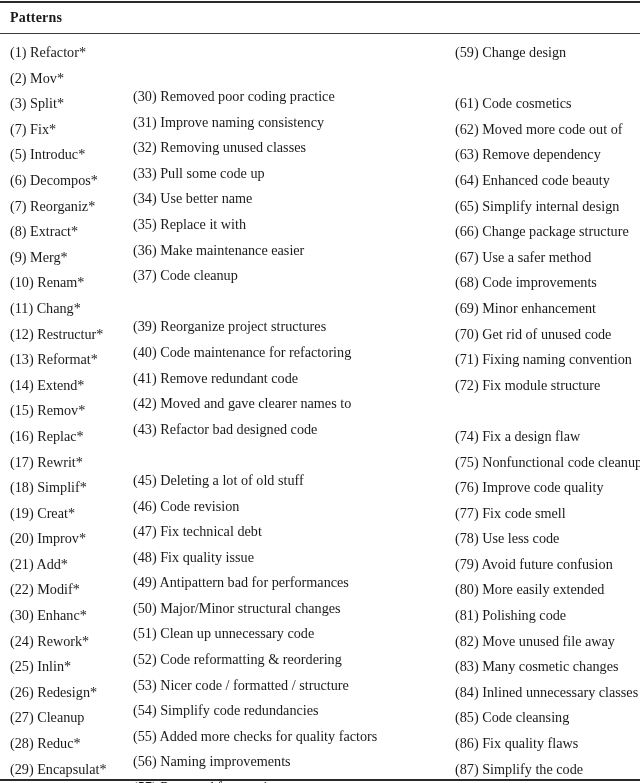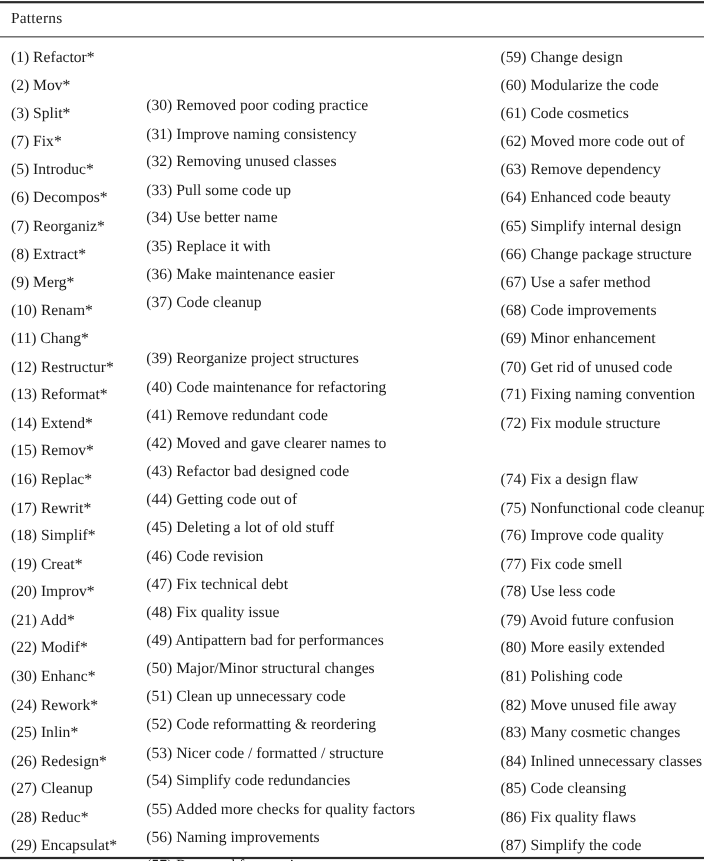--- a/index.html
+++ b/index.html
@@ -30,21 +30,21 @@
     .rule-bottom {
       position: absolute;
       left: 0; top: 779px;
       width: 640px; height: 2px;
       background: #2a2a2a;
     }
     .header {
       position: absolute;
       left: 10px; top: 9px;
       font-family: "Liberation Serif", "DejaVu Serif", serif;
-      font-weight: normal;
+      font-weight: bold;
       font-size: 14px;
       letter-spacing: 0.2px;
       line-height: 18px;
     }
     .table {
       position: absolute;
       left: 0; top: 40px;
       width: 640px;
     }
     .row {
@@ -72,21 +72,20 @@
 
 <div class="table">
   <div class="row">
       <span class="cell c1">(1) Refactor*</span>
       <span class="cell c2">(30) Removed poor coding practice</span>
       <span class="cell c3">(59) Change design</span>
     </div>
   <div class="row">
       <span class="cell c1">(2) Mov*</span>
       <span class="cell c2">(31) Improve naming consistency</span>
-      <span class="cell c3">(60) Modularize the code</span>
     </div>
   <div class="row">
       <span class="cell c1">(3) Split*</span>
       <span class="cell c2">(32) Removing unused classes</span>
       <span class="cell c3">(61) Code cosmetics</span>
     </div>
   <div class="row">
       <span class="cell c1">(7) Fix*</span>
       <span class="cell c2">(33) Pull some code up</span>
       <span class="cell c3">(62) Moved more code out of</span>
@@ -135,21 +134,20 @@
       <span class="cell c2">(42) Moved and gave clearer names to</span>
       <span class="cell c3">(71) Fixing naming convention</span>
     </div>
   <div class="row">
       <span class="cell c1">(14) Extend*</span>
       <span class="cell c2">(43) Refactor bad designed code</span>
       <span class="cell c3">(72) Fix module structure</span>
     </div>
   <div class="row">
       <span class="cell c1">(15) Remov*</span>
-      <span class="cell c2">(44) Getting code out of</span>
     </div>
   <div class="row">
       <span class="cell c1">(16) Replac*</span>
       <span class="cell c2">(45) Deleting a lot of old stuff</span>
       <span class="cell c3">(74) Fix a design flaw</span>
     </div>
   <div class="row">
       <span class="cell c1">(17) Rewrit*</span>
       <span class="cell c2">(46) Code revision</span>
       <span class="cell c3">(75) Nonfunctional code cleanup</span>

